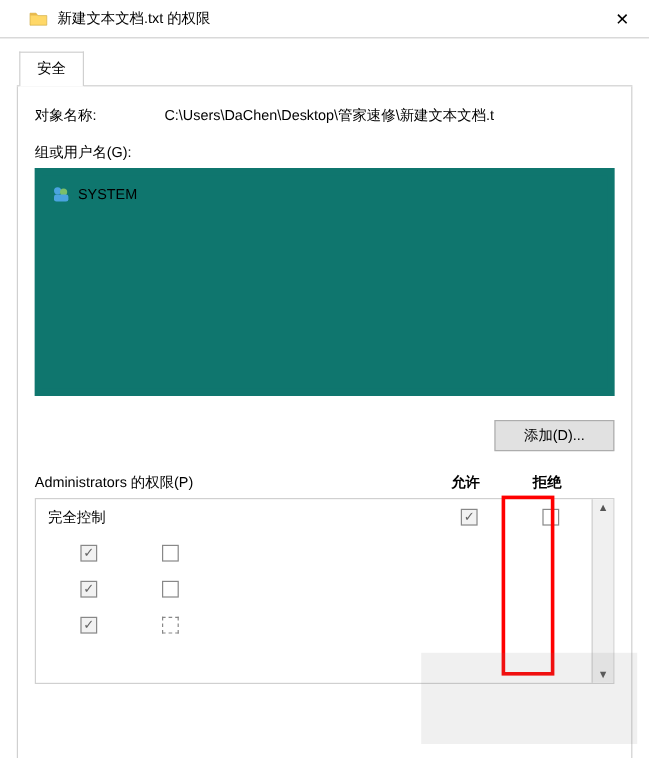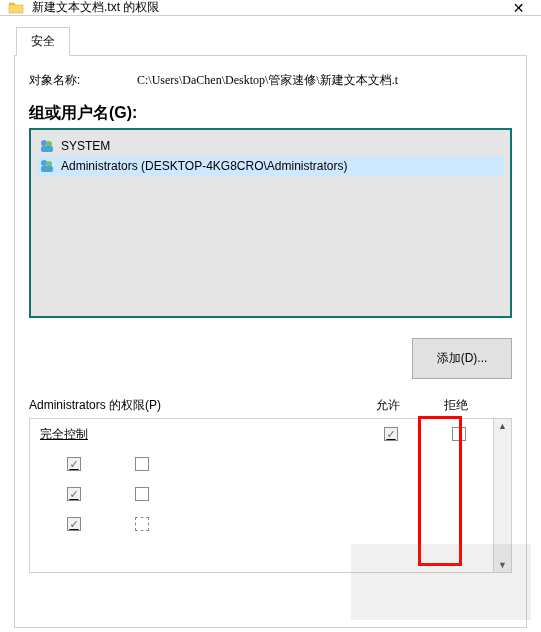--- a/index.html
+++ b/index.html
@@ -7,25 +7,25 @@
     margin: 0;
     font-family: "Microsoft YaHei", "Segoe UI", Tahoma, sans-serif;
     font-size: 12px;
     background: #fff;
     width: 541px;
     height: 632px;
     position: relative;
     color: #000;
   }
   .titlebar {
-    height: 16px;
+    height: 32px;
     border-bottom: 1px solid #d0d0d0;
     display: flex;
     align-items: center;
-    padding: 0 0 0 8px;
+    padding: 0 0 0 24px;
     background: #fff;
   }
   .titlebar .folder-ico { width:16px; height:16px; margin-right:8px; display:flex; align-items:center; }
   .titlebar .title { font-size: 12px; color:#000; }
   .titlebar .close { margin-left:auto; width:45px; height:32px; display:flex; align-items:center; justify-content:center; font-size:14px; color:#000; }
   .content { padding: 4px 14px 14px 14px; }
   .tabbar { height:30px; border-bottom:1px solid #d0d0d0; margin-top:6px; display:flex; align-items:flex-end; }
   .tab {
     border:1px solid #d0d0d0;
     border-bottom:1px solid #fff;
@@ -33,54 +33,54 @@
     padding:5px 14px 5px 14px;
     margin-left:2px;
     position:relative;
     bottom:-1px;
     font-size:12px;
     margin-top:25px;
   }
   .panel { border:1px solid #d0d0d0; border-top:none; padding: 16px 14px 10px 14px; min-height:572px; }
   .object-row { display:flex; align-items:flex-start; margin-bottom:14px; font-size:12px; }
   .object-row .lbl { width:108px; }
-  .object-row .val { flex:1; white-space:nowrap; overflow:hidden;font-family:Liberation Serif, serif; }
-  .group-label { font-size:16px; margin-bottom:4px;font-weight:bold; }
+  .object-row .val { flex:1; white-space:nowrap; overflow:hidden; }
+  .group-label { font-size:12px; margin-bottom:4px; }
   .listbox {
-    border:2px solid #0f766e;
+    border:6px solid #0f766e;
     height:190px;
     padding:6px 6px;
     overflow:auto;
-    background:#e5e5e5;
+    background:#0f766e;
   }
   .list-item { display:flex; align-items:center; height:20px; padding:0 2px; font-size:12px; gap:6px; }
   .list-item.selected { background:#cde8ff; }
   .user-ico { width:16px; height:16px; flex:0 0 16px; }
   .btnrow { display:flex; justify-content:flex-end; gap:8px; margin-top:20px; }
   .btn {
-    min-width:100px; height:41px;
+    min-width:100px; height:26px;
     border:1px solid #adadad;
     background:#e1e1e1;
     font-size:12px;
     padding:0 10px;
     display:inline-flex; align-items:center; justify-content:center;
     cursor:default;
   }
   .perm-label { margin-top:18px; display:flex; font-size:12px; align-items:flex-end; }
   .perm-label .name { flex:1; }
-  .perm-label .col { width:68px; text-align:center; }
+  .perm-label .col { width:68px; text-align:center;font-weight:bold; }
   .perm-label .scrollgap { width:22px; }
   .perm-grid-wrap { position:relative; margin-top:4px; }
   .perm-grid {
     border:1px solid #d0d0d0;
     display:flex;
     height:155px;
   }
   .perm-rows { flex:1; }
-  .perm-row { display:flex; align-items:center; height:30px; padding-left:10px;text-decoration:underline; }
+  .perm-row { display:flex; align-items:center; height:30px; padding-left:10px; }
   .perm-row .lbl { flex:1; font-size:12px; }
   .perm-row .cbcell { width:68px; display:flex; justify-content:center; }
   .cb {
     width:14px; height:14px;
     border:1px solid #888;
     display:inline-flex; align-items:center; justify-content:center;
     background:#fff;
   }
   .cb.checked::after {
     content:"✓"; font-size:11px; color:#666; line-height:1;
@@ -143,30 +143,20 @@
       <div class="list-item">
         <span class="user-ico">
           <svg viewBox="0 0 16 16">
               <circle cx="5" cy="5" r="3" fill="#4aa3df"></circle>
               <circle cx="10" cy="6" r="3" fill="#7bbf6a"></circle>
               <rect x="2" y="8" width="12" height="6" rx="2" fill="#4aa3df"></rect>
             </svg>
         </span>
         <span>SYSTEM</span>
       </div>
-      <div class="list-item selected">
-        <span class="user-ico">
-          <svg viewBox="0 0 16 16">
-              <circle cx="5" cy="5" r="3" fill="#4aa3df"></circle>
-              <circle cx="10" cy="6" r="3" fill="#7bbf6a"></circle>
-              <rect x="2" y="8" width="12" height="6" rx="2" fill="#4aa3df"></rect>
-            </svg>
-        </span>
-        <span>Administrators (DESKTOP-4KG8CRO\Administrators)</span>
-      </div>
     </div>
 
     <div class="btnrow">
       <div class="btn">
         <span>添加(D)...</span>
       </div>
     </div>
 
     <div class="perm-label">
       <span class="name">Administrators 的权限(P)</span>

